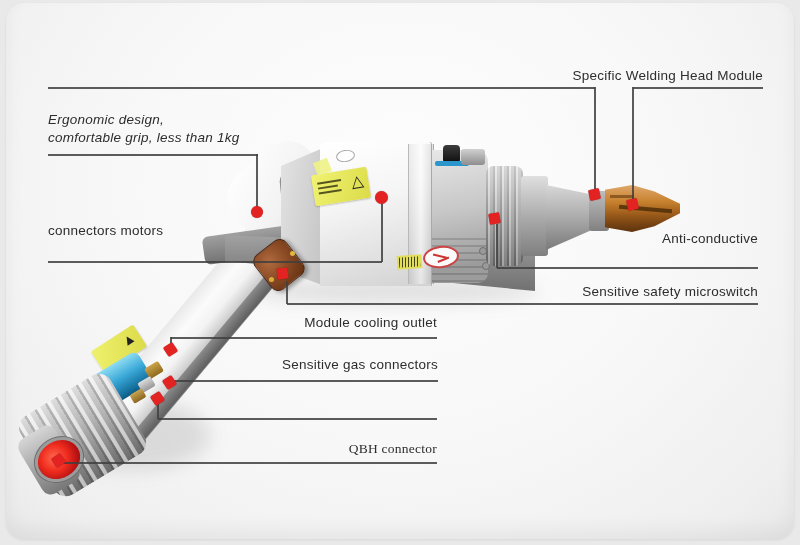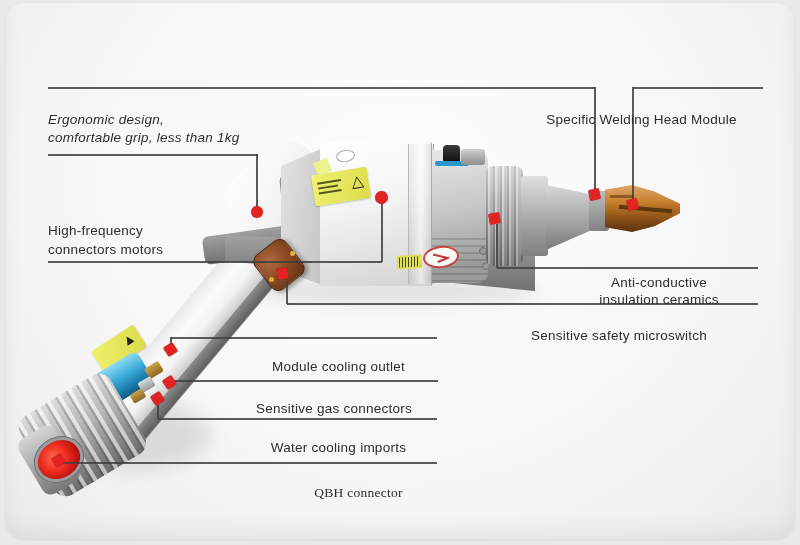--- a/index.html
+++ b/index.html
@@ -17,21 +17,21 @@
   .shadow{position:absolute;border-radius:50%;background:rgba(90,90,90,.16);filter:blur(9px);}
   
   .ln{position:absolute;height:1.5px;background:var(--c-line);opacity:.85;}
   .lv{position:absolute;width:1.5px;background:var(--c-line);opacity:.85;}
   .mk-sq{position:absolute;width:11px;height:11px;background:var(--c-red);border-radius:1.5px;
     box-shadow:0 0 1px rgba(0,0,0,.4);}
   .mk-dot{position:absolute;width:12px;height:12px;background:var(--c-red);border-radius:50%;
     box-shadow:0 0 1px rgba(0,0,0,.45);}
   
   .lbl{position:absolute;color:var(--c-text);font-size:13.5px;line-height:18px;letter-spacing:.25px;}
-  .r{text-align:center;margin-top:44px;}
+  .r{text-align:right;}
   
   .part{position:absolute;}
 </style>
 </head>
 <body>
 
 <div class="screen">
   <div class="card"></div>
 
   <div class="shadow" style="left:250px;top:278px;width:290px;height:26px;"></div>
@@ -180,31 +180,28 @@
 
 
   <div class="lbl r" style="left:520px;top:67px;width:243px;">Specific Welding Head Module</div>
 
   <div class="lbl" style="left:48px;top:111px;width:260px;font-style:italic;">
     <div>Ergonomic design,</div>
     <div>comfortable grip, less than 1kg</div>
   </div>
 
   <div class="lbl" style="left:48px;top:221px;width:200px;line-height:19px;">
-    <div>High-frequency</div>
     <div>connectors motors</div>
   </div>
 
   <div class="lbl r" style="left:560px;top:230px;width:198px;line-height:17px;">
     <div>Anti-conductive</div>
-    <div>insulation ceramics</div>
   </div>
 
   <div class="lbl r" style="left:480px;top:283px;width:278px;">Sensitive safety microswitch</div>
 
   <div class="lbl r" style="left:240px;top:314px;width:197px;">Module cooling outlet</div>
 
   <div class="lbl r" style="left:230px;top:356px;width:208px;">Sensitive gas connectors</div>
 
-  <div class="lbl r" style="left:240px;top:395px;width:197px;">Water cooling imports</div>
 
   <div class="lbl r" style="left:280px;top:440px;width:157px;font-family:Liberation Serif, serif;">QBH connector</div>
 </div>
 
 </body></html>

